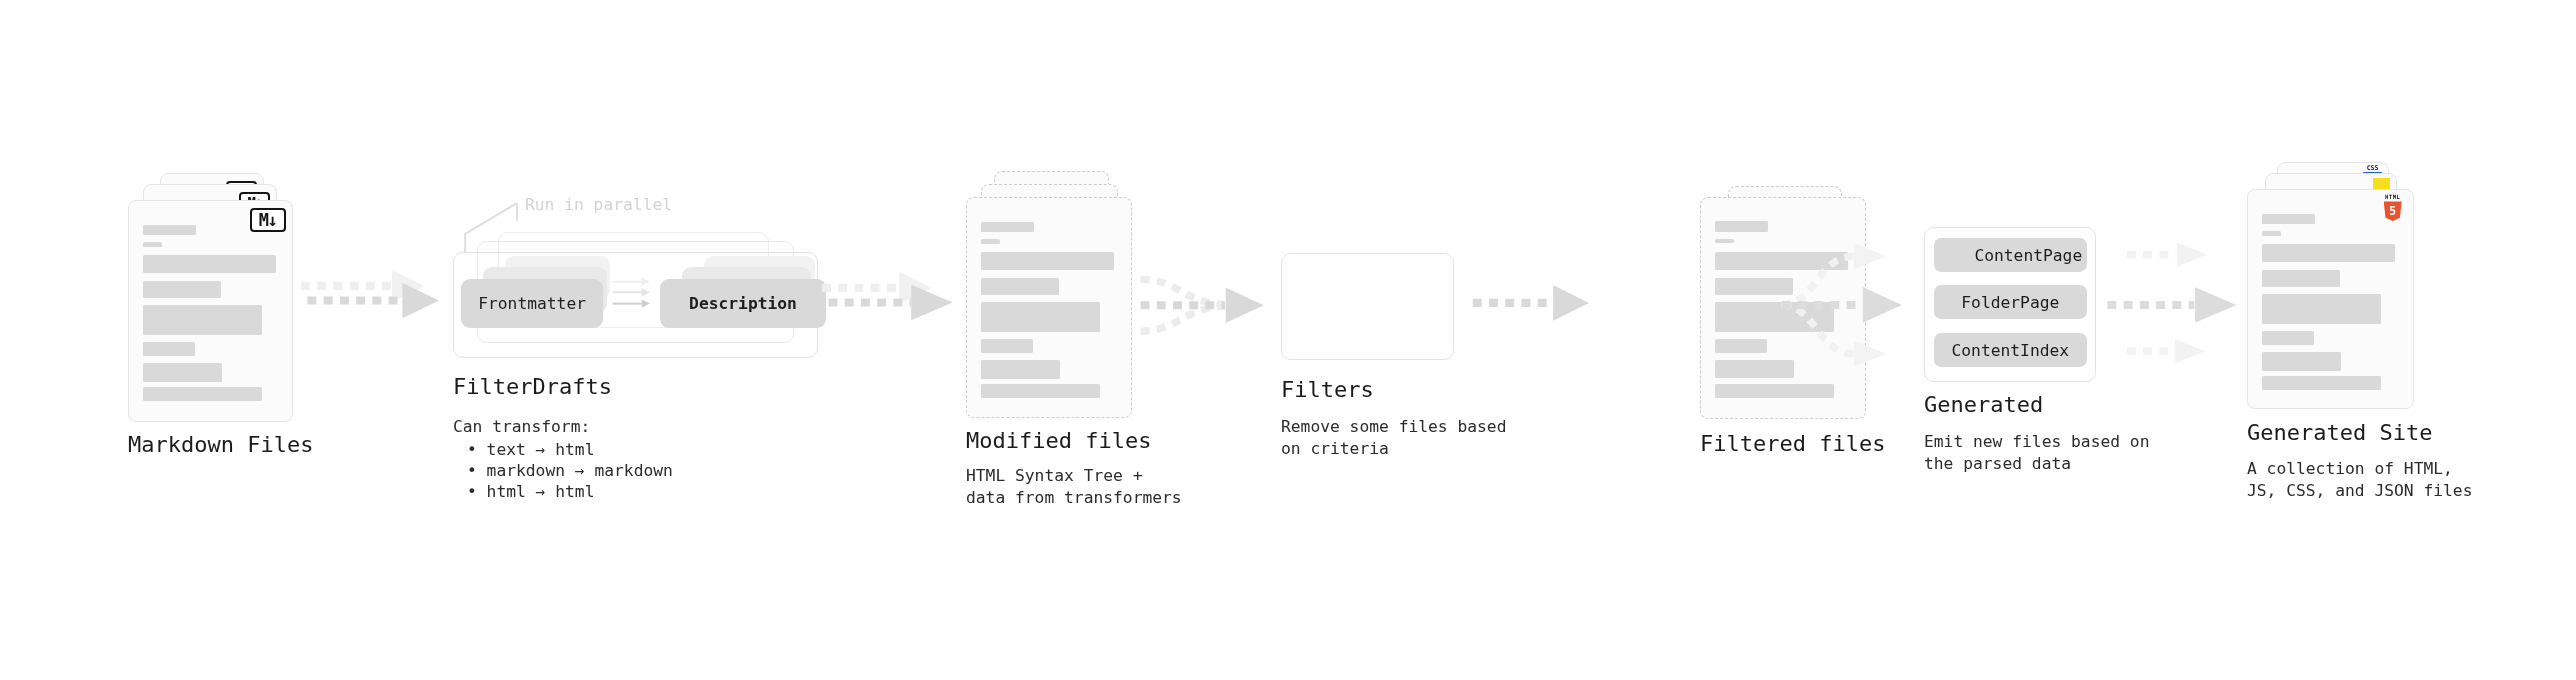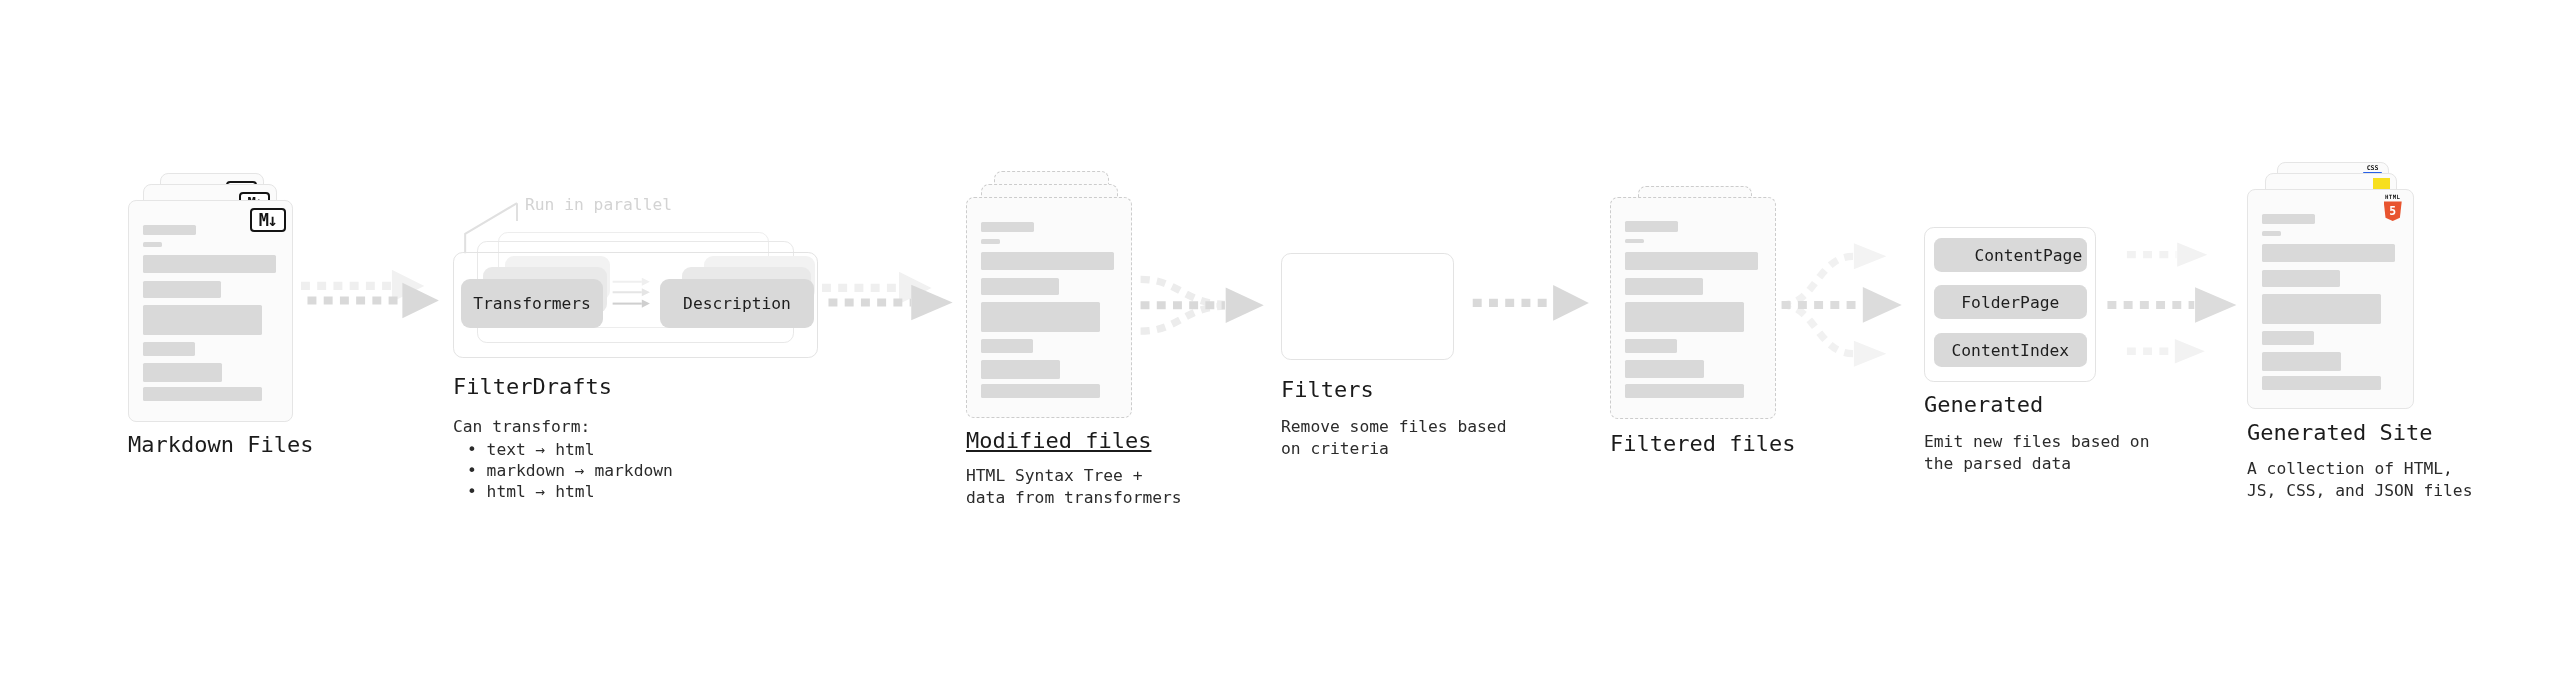--- a/index.html
+++ b/index.html
@@ -93,22 +93,22 @@
     </svg>
     <div class="outline-box ghosted" style="left:45px;top:37px;width:271px;height:96px;border-color:#ededed;"></div>
     <div class="outline-box ghosted" style="left:23.6px;top:46px;width:317px;height:102px;border-color:#e8e8e8;"></div>
     <div class="outline-box ghosted" style="left:0;top:57px;width:365px;height:106px;"></div>
 
     <div class="pill-btn pill-ghost2" style="left:52px;top:61px;width:105px;height:44px;"></div>
     <div class="pill-btn pill-ghost2" style="left:251px;top:61px;width:111px;height:44px;"></div>
     <div class="pill-btn pill-ghost1" style="left:30px;top:72px;width:124px;height:46px;"></div>
     <div class="pill-btn pill-ghost1" style="left:229px;top:72px;width:129px;height:46px;"></div>
 
-    <div class="pill-btn" style="left:8.1px;top:84px;width:142px;height:49px;">Transformers</div>
-    <div class="pill-btn" style="left:207px;top:84px;width:154px;height:49px;">Description</div>
+    <div class="pill-btn" style="left:8.1px;top:84px;width:142px;height:49px;">Frontmatter</div>
+    <div class="pill-btn" style="left:207px;top:84px;width:166px;height:49px;font-weight:bold;">Description</div>
 
     <svg style="left:158px;top:81px;" width="47" height="39" viewBox="0 0 58 48">
       <line x1="2" y1="7" x2="38" y2="7" stroke="#efefef" stroke-width="2.5"></line>
         <path d="M38,2 L48,7 L38,12 Z" fill="#efefef"></path>
       <line x1="2" y1="20" x2="38" y2="20" stroke="#e5e5e5" stroke-width="2.5"></line>
         <path d="M38,15 L48,20 L38,25 Z" fill="#e5e5e5"></path>
       <line x1="2" y1="34" x2="38" y2="34" stroke="#cfcfcf" stroke-width="2.5"></line>
         <path d="M38,29 L48,34 L38,39 Z" fill="#cfcfcf"></path>
     </svg>
 
@@ -134,21 +134,21 @@
           <div class="skeleton sk1"></div>
           <div class="skeleton sk2"></div>
           <div class="skeleton sk3"></div>
           <div class="skeleton sk4"></div>
           <div class="skeleton sk5"></div>
           <div class="skeleton sk6"></div>
           <div class="skeleton sk7"></div>
           <div class="skeleton sk8"></div>
         </div>
     </div>
-    <div class="title" style="left:0;top:258px;text-decoration:underline;">Modified files</div>
+    <div class="title" style="left:0;top:258px;">Modified files</div>
     <div class="body-text" style="left:0;top:294px;">HTML Syntax Tree +</div>
     <div class="body-text" style="left:0;top:316px;">data from transformers</div>
   </div>
 
   <svg style="left:1134px;top:268px;" width="142" height="77" viewBox="0 0 175 95">
     <path d="M8,14 C55,14 62,44 112,45" fill="none" stroke="#ececec" stroke-width="9" stroke-dasharray="11 9"></path>
     <path d="M8,78 C55,78 62,48 112,47" fill="none" stroke="#ececec" stroke-width="9" stroke-dasharray="11 9"></path>
     <line x1="8" y1="46" x2="112" y2="46" stroke="#d9d9d9" stroke-width="10" stroke-dasharray="11 9"></line>
     <path d="M113,24 L113,68 L160,46 Z" fill="#d9d9d9"></path>
   </svg>
@@ -158,21 +158,21 @@
     <div class="title" style="left:0;top:125px;">Filters</div>
     <div class="body-text" style="left:0;top:163px;">Remove some files based</div>
     <div class="body-text" style="left:0;top:185px;">on criteria</div>
   </div>
 
   <svg style="left:1463px;top:280px;" width="134" height="49" viewBox="0 0 165 60">
     <line x1="12" y1="28" x2="110" y2="28" stroke="#d9d9d9" stroke-width="10" stroke-dasharray="11 9"></line>
     <path d="M111,6 L111,50 L155,28 Z" fill="#d9d9d9"></path>
   </svg>
 
-  <div class="abs" style="left:1610px;top:186px;width:179px;height:293px;">
+  <div class="abs" style="left:1700px;top:186px;width:179px;height:293px;">
     <div class="file-card dashed" style="left:28.4px;top:0;width:114px;height:65px;"></div>
     <div class="file-card dashed" style="left:0;top:10.6px;width:166px;height:222px;">
       <div class="skeleton-set">
           <div class="skeleton sk1"></div>
           <div class="skeleton sk2"></div>
           <div class="skeleton sk3"></div>
           <div class="skeleton sk4"></div>
           <div class="skeleton sk5"></div>
           <div class="skeleton sk6"></div>
           <div class="skeleton sk7"></div>

